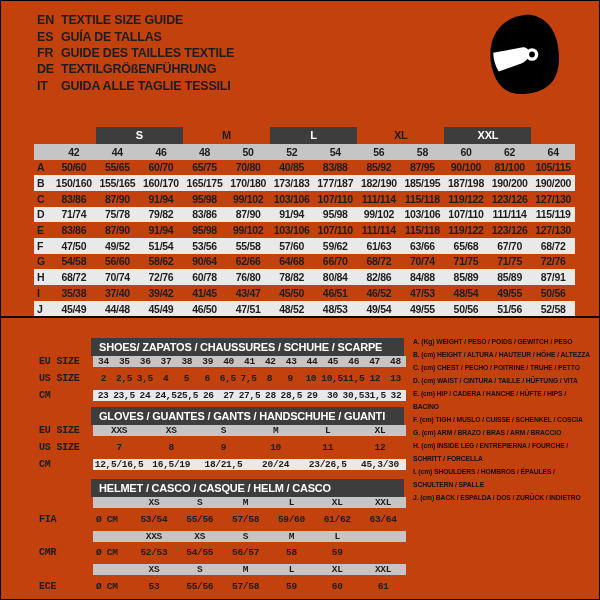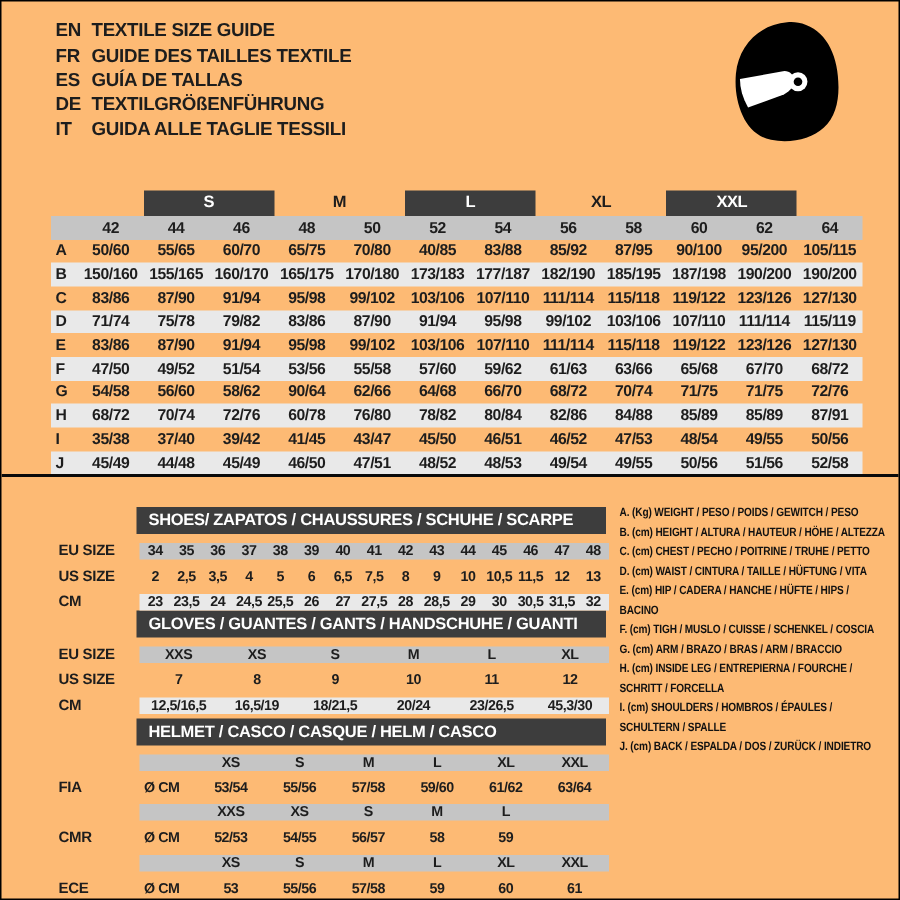--- a/index.html
+++ b/index.html
@@ -1,19 +1,19 @@
 <!DOCTYPE html>
 <html><head>
 <meta charset="utf-8">
 <style>
   * { margin:0; padding:0; box-sizing:border-box; }
   html,body { background:#fff; }
   .page {
     position:relative; width:600px; height:600px;
-    border:1px solid #000; background:#fdba74; overflow:hidden;
+    border:1px solid #000; background:#c2410c; overflow:hidden;
     font-family:"Liberation Sans","DejaVu Sans",sans-serif;
     color:#1d1d1d;
   }
   
   .langs { position:absolute; left:36px; top:11px; }
   .lang-row { display:flex; height:16.4px; align-items:center; }
   .lang-code { width:24px; font-size:12.5px; font-weight:700; letter-spacing:-0.2px; }
   .lang-title { font-size:12.5px; font-weight:700; letter-spacing:-0.2px; white-space:nowrap; }
   .helmet-logo { position:absolute; left:477px; top:6px; width:90px; height:95px; }
   
@@ -25,21 +25,21 @@
   .sz-label { width:18px; padding-left:3px; flex:none; }
   .scell { flex:1; text-align:center; white-space:nowrap; }
   .gcell { text-align:center; font-size:11px; height:17px; line-height:17px; }
   .gcell.dark { background:#3d3d3d; color:#fff; }
   
   .divider { position:absolute; left:0; top:315px; width:600px; height:2px; background:#0a0a0a; }
   
   .lower-left { position:absolute; left:33px; top:337px; width:372px; font-weight:700; }
   .block-title { margin-left:57px; width:313px; height:18px; background:#3d3d3d; color:#fff;
                  font-size:11px; line-height:18px; padding-left:8px; letter-spacing:-0.2px; white-space:nowrap; }
-  .trow { display:flex; height:17px; align-items:flex-end; }
+  .trow { display:flex; height:17px; align-items:flex-start;font-family:Liberation Mono, monospace; }
   .trow-label { width:59px; padding-left:5px; font-size:10px; display:flex; align-items:center; letter-spacing:-0.2px; }
   .tdata { width:313px; display:flex; align-items:center; }
   .tdata.medium { background:#c5c5c5; }
   .tdata.light { background:#e9e9e9; }
   .tcell { flex:1; text-align:center; font-size:9.5px; letter-spacing:-0.3px; white-space:nowrap; }
   .helmet-block .trow { height:16.8px; }
   .unit-cell { width:38px; flex:none; text-align:left; padding-left:3px; font-size:9.5px; letter-spacing:-0.3px; }
   .helmet-block { margin-top:3px; }
   
   .legend { position:absolute; left:412px; top:334px; width:215px;
@@ -50,26 +50,26 @@
 <body>
 
 <div class="page">
 
   <div class="langs">
       <div class="lang-row">
         <span class="lang-code">EN</span>
         <span class="lang-title">TEXTILE SIZE GUIDE</span>
       </div>
       <div class="lang-row">
+        <span class="lang-code">ES</span>
+        <span class="lang-title">GUÍA DE TALLAS</span>
+      </div>
+      <div class="lang-row">
         <span class="lang-code">FR</span>
         <span class="lang-title">GUIDE DES TAILLES TEXTILE</span>
-      </div>
-      <div class="lang-row">
-        <span class="lang-code">ES</span>
-        <span class="lang-title">GUÍA DE TALLAS</span>
       </div>
       <div class="lang-row">
         <span class="lang-code">DE</span>
         <span class="lang-title">TEXTILGRÖßENFÜHRUNG</span>
       </div>
       <div class="lang-row">
         <span class="lang-code">IT</span>
         <span class="lang-title">GUIDA ALLE TAGLIE TESSILI</span>
       </div>
     </div>
@@ -115,21 +115,21 @@
           <div class="scell">50/60</div>
           <div class="scell">55/65</div>
           <div class="scell">60/70</div>
           <div class="scell">65/75</div>
           <div class="scell">70/80</div>
           <div class="scell">40/85</div>
           <div class="scell">83/88</div>
           <div class="scell">85/92</div>
           <div class="scell">87/95</div>
           <div class="scell">90/100</div>
-          <div class="scell">95/200</div>
+          <div class="scell">81/100</div>
           <div class="scell">105/115</div>
         </div>
         <div class="srow shade">
           <div class="sz-label">B</div>
           <div class="scell">150/160</div>
           <div class="scell">155/165</div>
           <div class="scell">160/170</div>
           <div class="scell">165/175</div>
           <div class="scell">170/180</div>
           <div class="scell">173/183</div>

